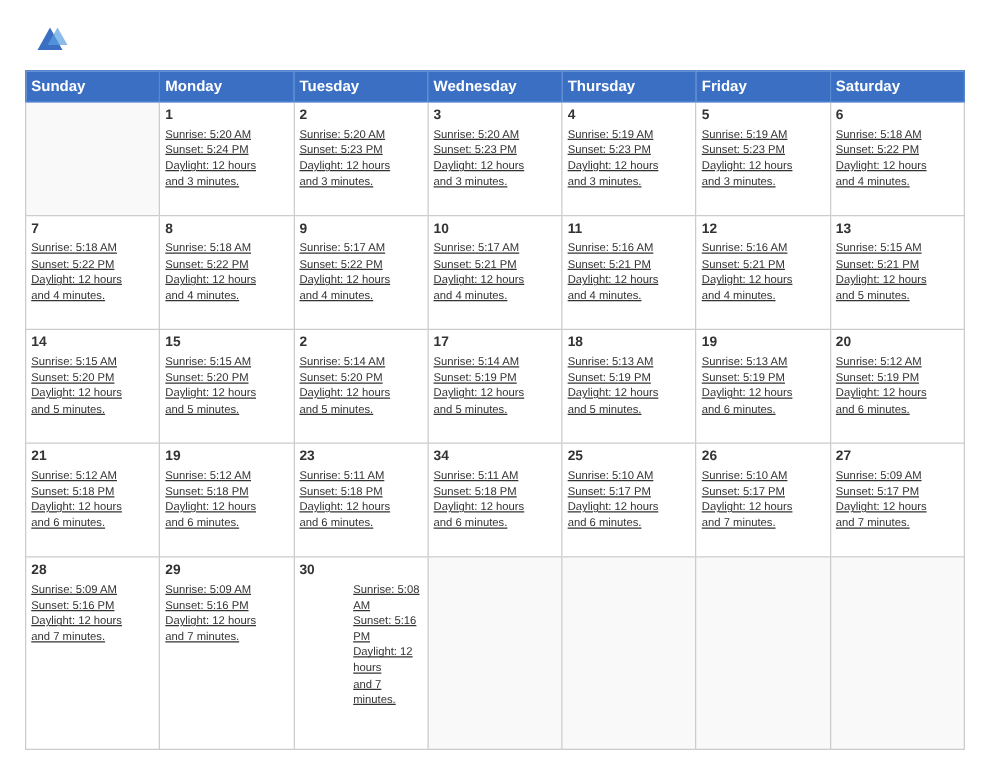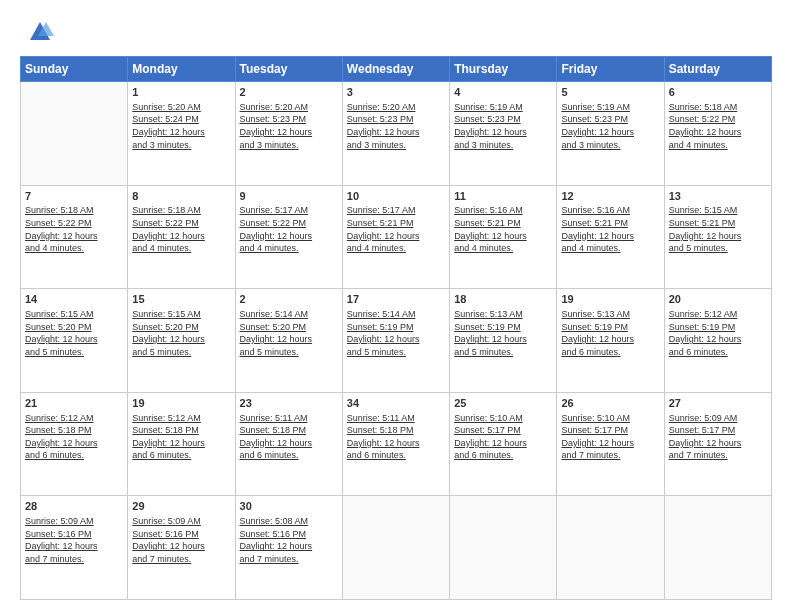--- a/index.html
+++ b/index.html
@@ -344,21 +344,21 @@
           </td>
           <td>
             <span class="day-num">29</span>
             <div class="day-info" style="white-space: pre-line;">Sunrise: 5:09 AM
 Sunset: 5:16 PM
 Daylight: 12 hours
 and 7 minutes.</div>
           </td>
           <td>
             <span class="day-num">30</span>
-            <div class="day-info" style="white-space: pre-line;">Sunrise: 5:08 AM
+            <div class="day-info" style="white-space: pre-line; margin-left: 43px;">Sunrise: 5:08 AM
 Sunset: 5:16 PM
 Daylight: 12 hours
 and 7 minutes.</div>
           </td>
           <td class="empty"></td>
           <td class="empty"></td>
           <td class="empty"></td>
           <td class="empty"></td>
         </tr>
       </tbody>

